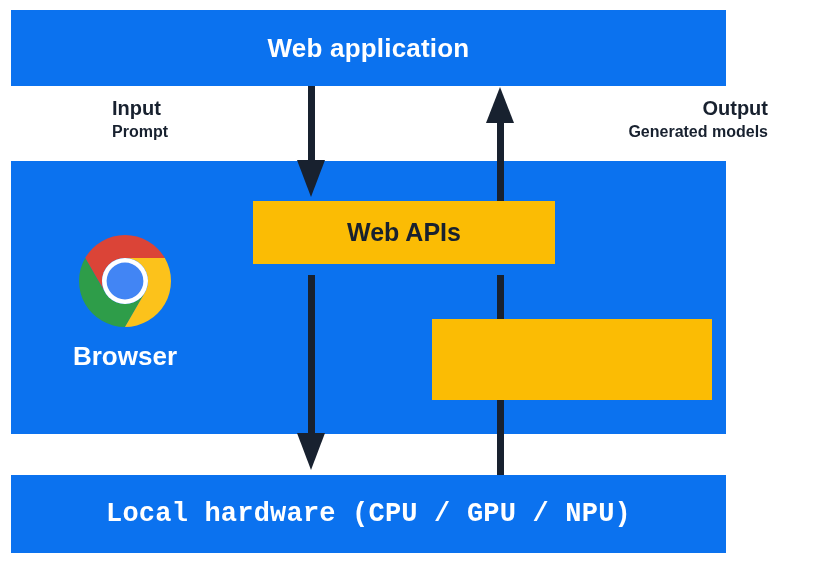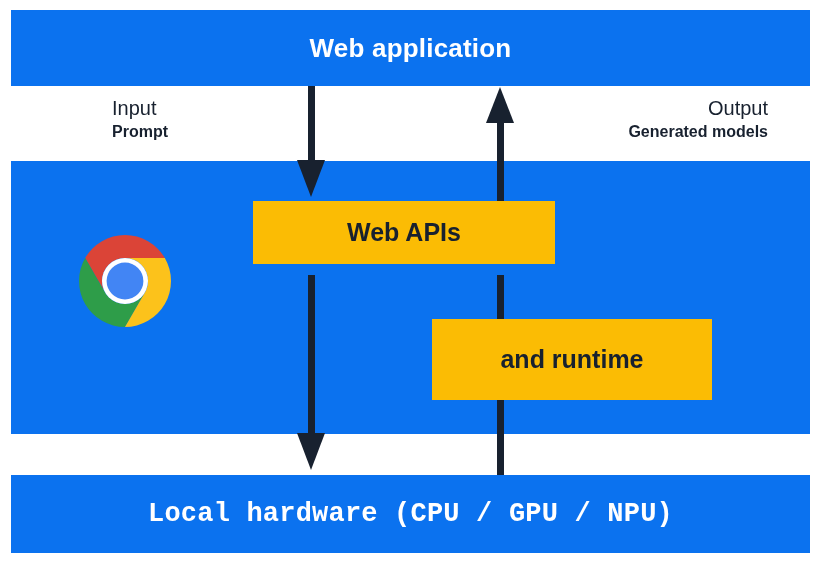--- a/index.html
+++ b/index.html
@@ -12,31 +12,31 @@
     --chrome-yellow:#fcc21b;
     --chrome-blue:#4285f4;
   }
   html,body{margin:0;padding:0;background:#ffffff;}
   .canvas{
     position:relative;width:820px;height:566px;background:#ffffff;
     font-family:"Liberation Sans",sans-serif;color:var(--ink-dark);
     overflow:hidden;
   }
   
-  .band{position:absolute;left:11px;width:799px;background:var(--brand-blue);}
+  .band{position:absolute;left:11px;width:715px;background:var(--brand-blue);}
   .top-bar{top:10px;height:76px;display:flex;align-items:center;justify-content:center;z-index:2;}
   .mid-band{top:161px;height:273px;z-index:0;}
   .bottom-bar{top:475px;height:78px;display:flex;align-items:center;justify-content:center;z-index:2;font-family:Liberation Mono, monospace;}
   .bar-title{color:var(--text-white);font-weight:700;font-size:26px;letter-spacing:.2px;}
   .bottom-bar .bar-title{font-size:27px;}
   
   .io-label{position:absolute;top:97px;line-height:1.15;z-index:2;}
   .io-left{left:112px;text-align:left;}
   .io-right{right:52px;text-align:right;}
-  .io-title{font-size:20px;font-weight:400;color:var(--ink-dark);margin-bottom:3px;}
+  .io-title{font-size:20px;font-weight:700;color:var(--ink-dark);margin-bottom:3px;}
   .io-value{font-size:16px;font-weight:700;color:var(--ink-dark);}
   
   .ybox{position:absolute;background:var(--accent-yellow);z-index:2;
         display:flex;flex-direction:column;align-items:center;justify-content:center;
         font-weight:700;font-size:25px;color:var(--ink-dark);text-align:center;line-height:33px;}
   .web-apis{left:253px;top:201px;width:302px;height:63px;}
   .builtin{left:432px;top:319px;width:280px;height:81px;}
   
   .aline{position:absolute;width:7px;background:var(--ink-dark);z-index:1;}
   .dline1{left:308px;top:86px;height:76px;}
@@ -93,26 +93,26 @@
   <div class="aline uline3"></div>
 
   <div class="browser-col">
     <svg width="92" height="92" viewBox="0 0 100 100" aria-hidden="true">
       <path class="logo-red" d="M50,25 H93.3 A50,50 0 0 0 6.7,25 L28.35,62.5 A25,25 0 0 1 50,25 Z"></path>
       <path class="logo-green" d="M6.7,25 A50,50 0 0 0 50,100 L71.65,62.5 A25,25 0 0 1 28.35,62.5 Z"></path>
       <path class="logo-yellow" d="M50,25 H93.3 A50,50 0 0 1 50,100 L71.65,62.5 A25,25 0 0 0 50,25 Z"></path>
       <circle class="logo-ring" cx="50" cy="50" r="25"></circle>
       <circle class="logo-blue" cx="50" cy="50" r="20"></circle>
     </svg>
+    <div class="browser-label">Browser</div>
   </div>
 
   <div class="ybox web-apis">
     <span>Web APIs</span>
   </div>
   <div class="ybox builtin">
-    <span>and runtime</span>
   </div>
 
   <div class="band bottom-bar">
     <span class="bar-title">Local hardware (CPU / GPU / NPU)</span>
   </div>
 
 </div>
 
 </body></html>

